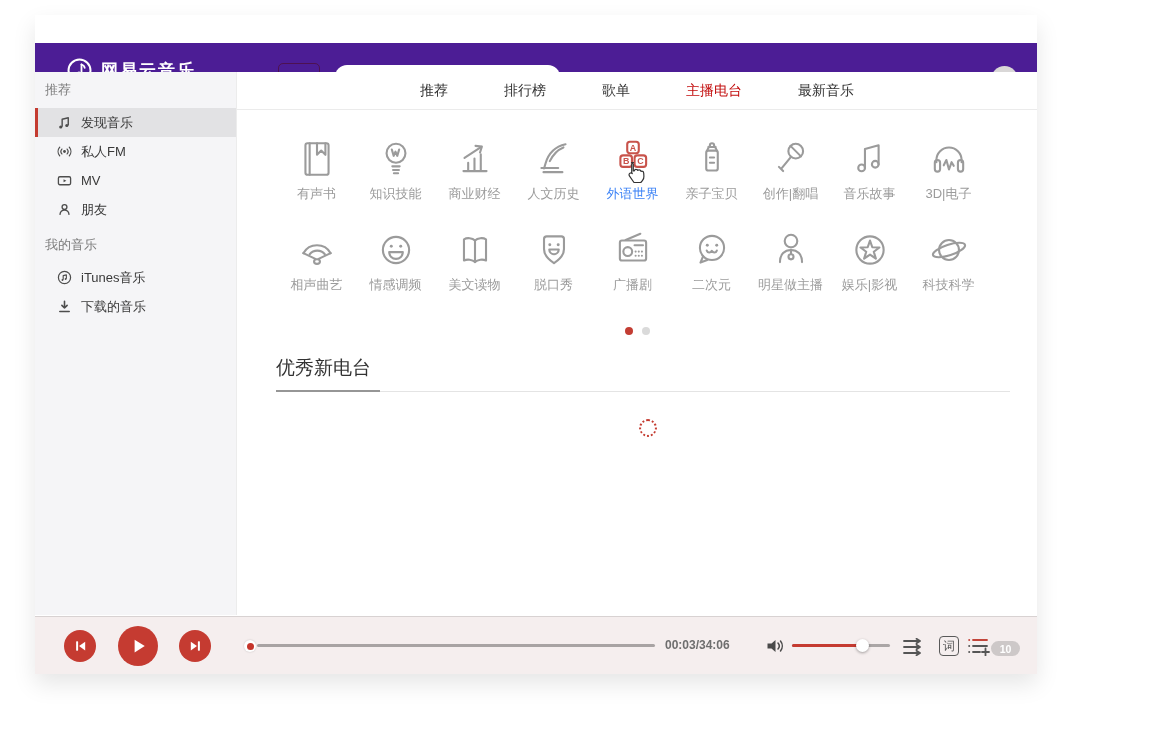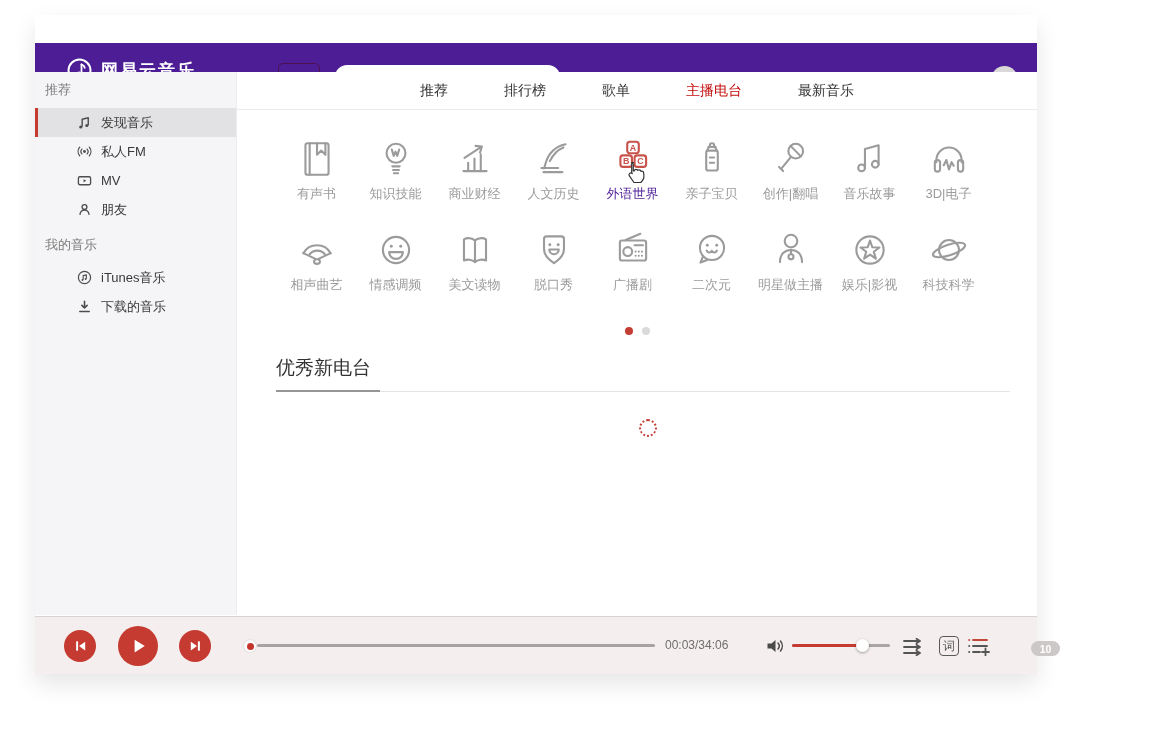--- a/index.html
+++ b/index.html
@@ -20,41 +20,41 @@
   .searchbox { position:absolute; left:300px; top:22px; width:225px; height:24px;
     background:#fff; border:none; border-radius:12px; outline:none; padding:0 12px; font-size:12px; }
   .avatar { position:absolute; left:956px; top:23px; width:27px; height:27px;
     border-radius:50%; background:#D9D7D7; overflow:hidden; }
 
   
   .sidebar { position:absolute; left:0; top:57px; width:202px; bottom:59px;
     background:#F5F5F7; border-right:1px solid #ECECEC; }
   .side-title { padding:9px 0 9px 10px; font-size:13px; color:#7d7d7d; }
   .side-title.second { padding-top:6px;margin-top:6px; }
-  .side-item { height:29px; display:flex; align-items:center; padding-left:42px;
+  .side-item { height:29px; display:flex; align-items:center; padding-left:22px;
     gap:9px; font-size:13px; color:#3a3a3a; position:relative; cursor:default; }
   .side-item.active { background:#E2E2E4; }
   .side-item.active::before { content:""; position:absolute; left:0; top:0; bottom:0;
     width:3px; background:#C43B30; }
   .side-item svg { flex:0 0 auto; }
 
   
   .main { position:absolute; left:202px; top:57px; right:0; bottom:59px; background:#fff; }
   .tabbar { height:38px; border-bottom:1px solid #EBEBEB; display:flex;
     justify-content:center; align-items:center; gap:56px; font-size:14px; color:#333; }
   .tab { cursor:pointer; }
   .tab.active { color:#C20C0C; }
 
   .cat-grid { margin:28px 0 0 40px; display:grid; grid-template-columns:repeat(9,79px); row-gap:26px; }
   .cat { display:flex; flex-direction:column; align-items:center; gap:5px; cursor:pointer; }
   .cat svg { width:42px; height:42px; stroke:#9b9b9b; fill:none; stroke-width:2;
     stroke-linecap:round; stroke-linejoin:round; }
   .cat .lbl { font-size:13px; color:#9b9b9b; white-space:nowrap; }
   .cat.active svg { stroke:#C8534B; }
-  .cat.active .lbl { color:#4c1d95; }
+  .cat.active .lbl { color:#3b82f6; }
   .cat .fdot { fill:#9b9b9b; stroke:none; }
 
   .pagination { position:absolute; left:0; right:0; top:255px; display:flex;
     justify-content:center; gap:9px; }
   .dot { width:8px; height:8px; border-radius:50%; background:#DADADA; cursor:pointer; }
   .dot.active { background:#C33D33; }
 
   .section-head { position:absolute; left:39px; right:27px; top:283px; }
   .section-title { font-size:19px; color:#333; }
   .section-rule { margin-top:10px; height:1px; background:#E4E4E4; position:relative; }
@@ -72,37 +72,37 @@
   .btn-prev { left:29px; top:13px; width:32px; height:32px; }
   .btn-play { left:83px; top:9px;  width:40px; height:40px; }
   .btn-next { left:144px; top:13px; width:32px; height:32px; }
 
   .progress-dot { position:absolute; left:209px; top:23px; width:12px; height:12px;
     background:#fff; border-radius:50%; box-shadow:0 0 2px rgba(0,0,0,0.2); cursor:pointer; }
   .progress-dot::after { content:""; position:absolute; left:2.5px; top:2.5px;
     width:7px; height:7px; border-radius:50%; background:#C5352B; }
   .progress-line { position:absolute; left:222px; top:27px; width:398px; height:3px;
     background:#A8A3A3; border-radius:2px; cursor:pointer; }
-  .time { position:absolute; left:630px; top:21px; font-size:12px; color:#6e6e6e; }
+  .time { position:absolute; left:630px; top:21px; font-size:12px; color:#6e6e6e;font-weight:bold; }
 
   .vol-icon { position:absolute; left:731px; top:21px; cursor:pointer; }
   .vol-slider { position:absolute; left:757px; top:27px; width:98px; height:3px;
     background:#ABA6A6; border-radius:2px; cursor:pointer; }
   .vol-fill { width:71px; height:3px; background:#C53B31; border-radius:2px; }
   .vol-knob { position:absolute; left:64px; top:-5px; width:13px; height:13px;
     background:#fff; border-radius:50%; box-shadow:0 1px 3px rgba(0,0,0,0.35); cursor:pointer; }
 
   .mode-icon { position:absolute; left:866px; top:21px; cursor:pointer; }
   .lyric-icon { position:absolute; left:904px; top:19px; width:20px; height:20px;
     border:1.6px solid #595959; border-radius:4px; color:#595959; font-size:12px;
     display:flex; align-items:center; justify-content:center; cursor:pointer; }
   .playlist-icon { position:absolute; left:932px; top:20px; cursor:pointer; }
   .badge { position:absolute; left:956px; top:24px; width:29px; height:15px;
     background:#CDC8C8; color:#fff; border-radius:8px; font-size:10.5px; font-weight:bold;
-    display:flex; align-items:center; justify-content:center;margin-left:40px; }
+    display:flex; align-items:center; justify-content:center; }
 
   .cursor { position:absolute; left:622px; top:160px; z-index:50; pointer-events:none; }
 </style>
 </head>
 <body>
 
 <div class="window">
 
   <div class="header">
     <div class="logo">

